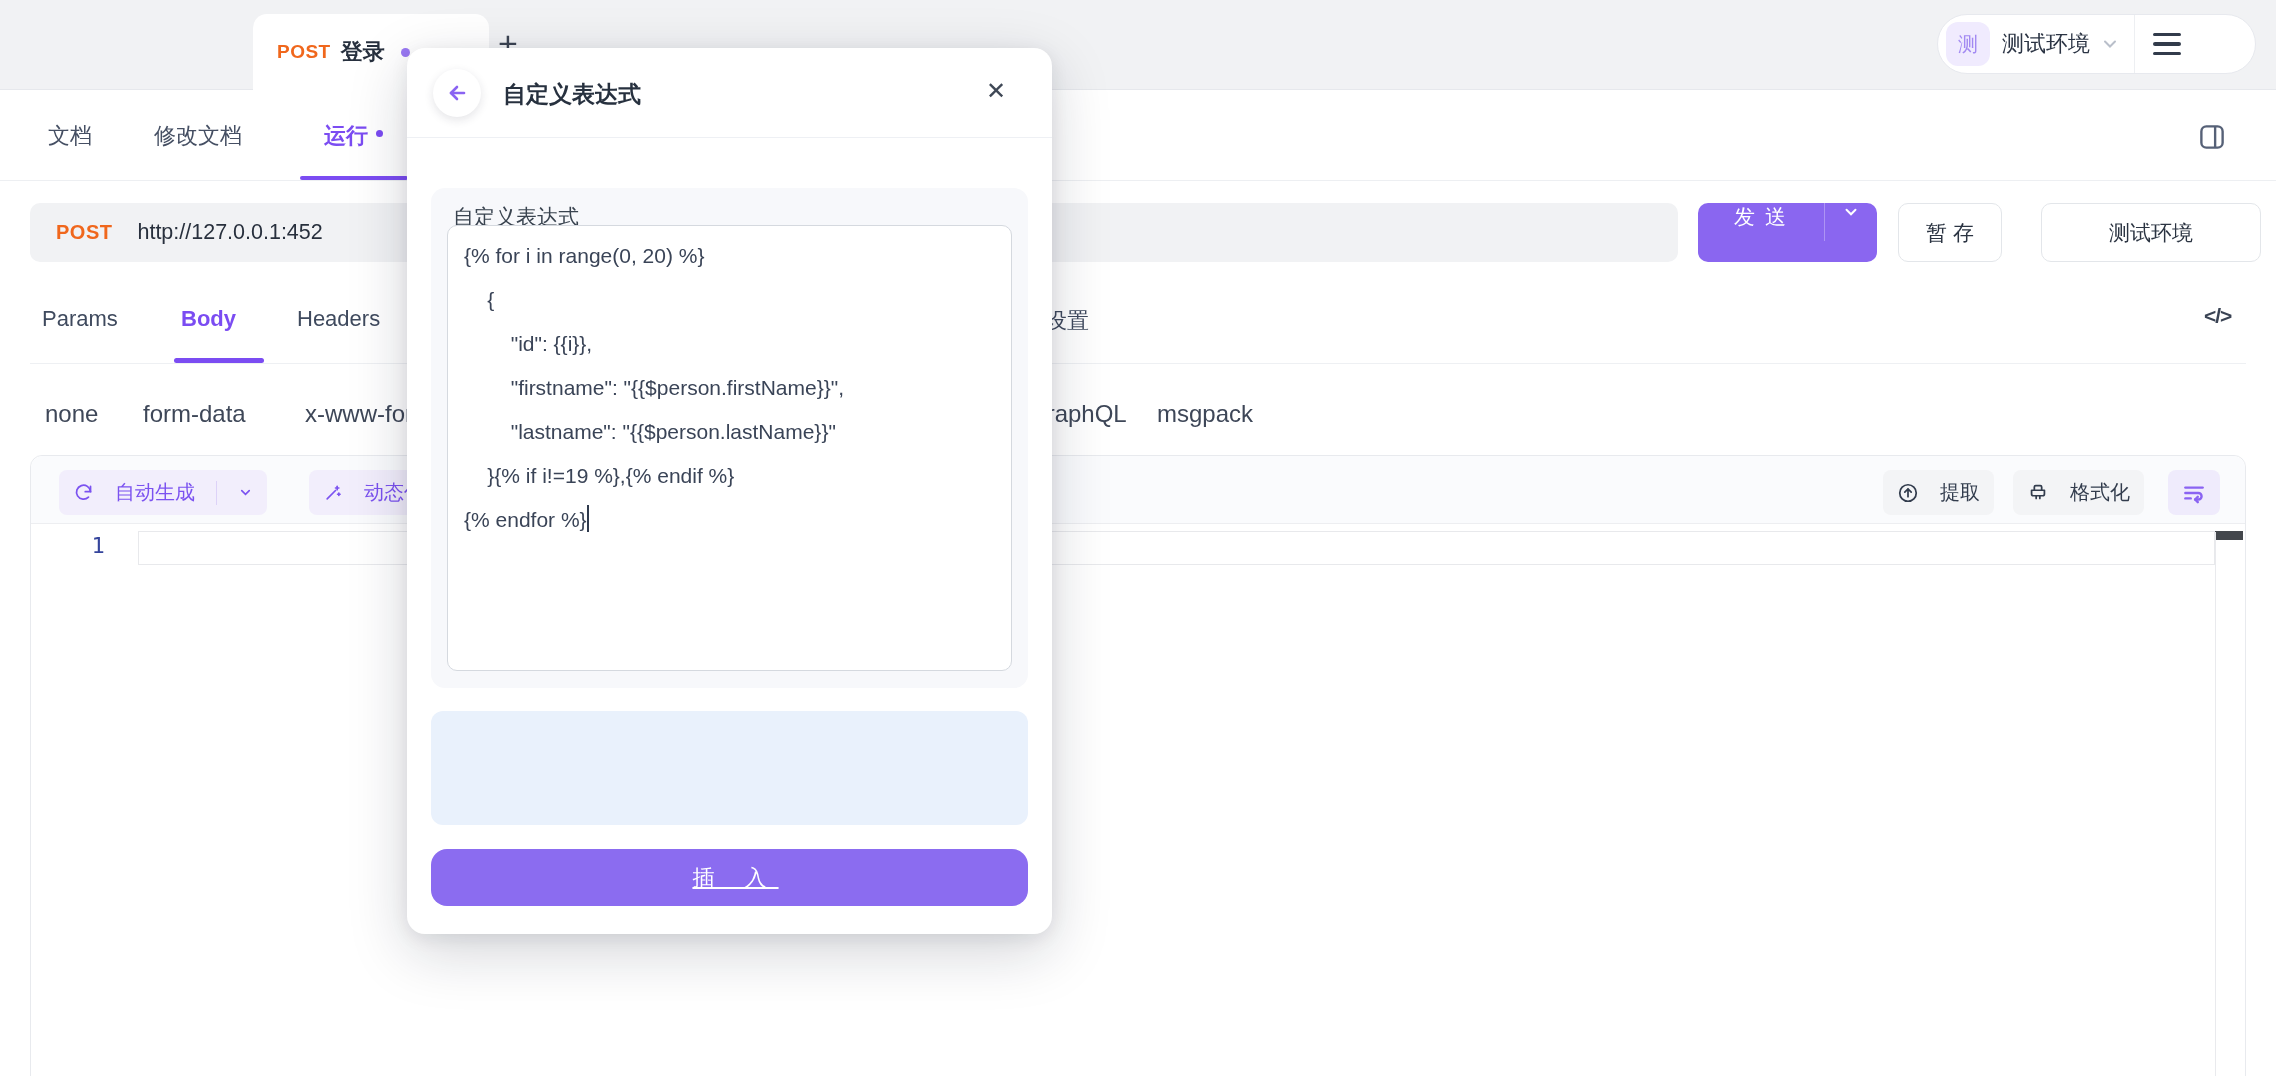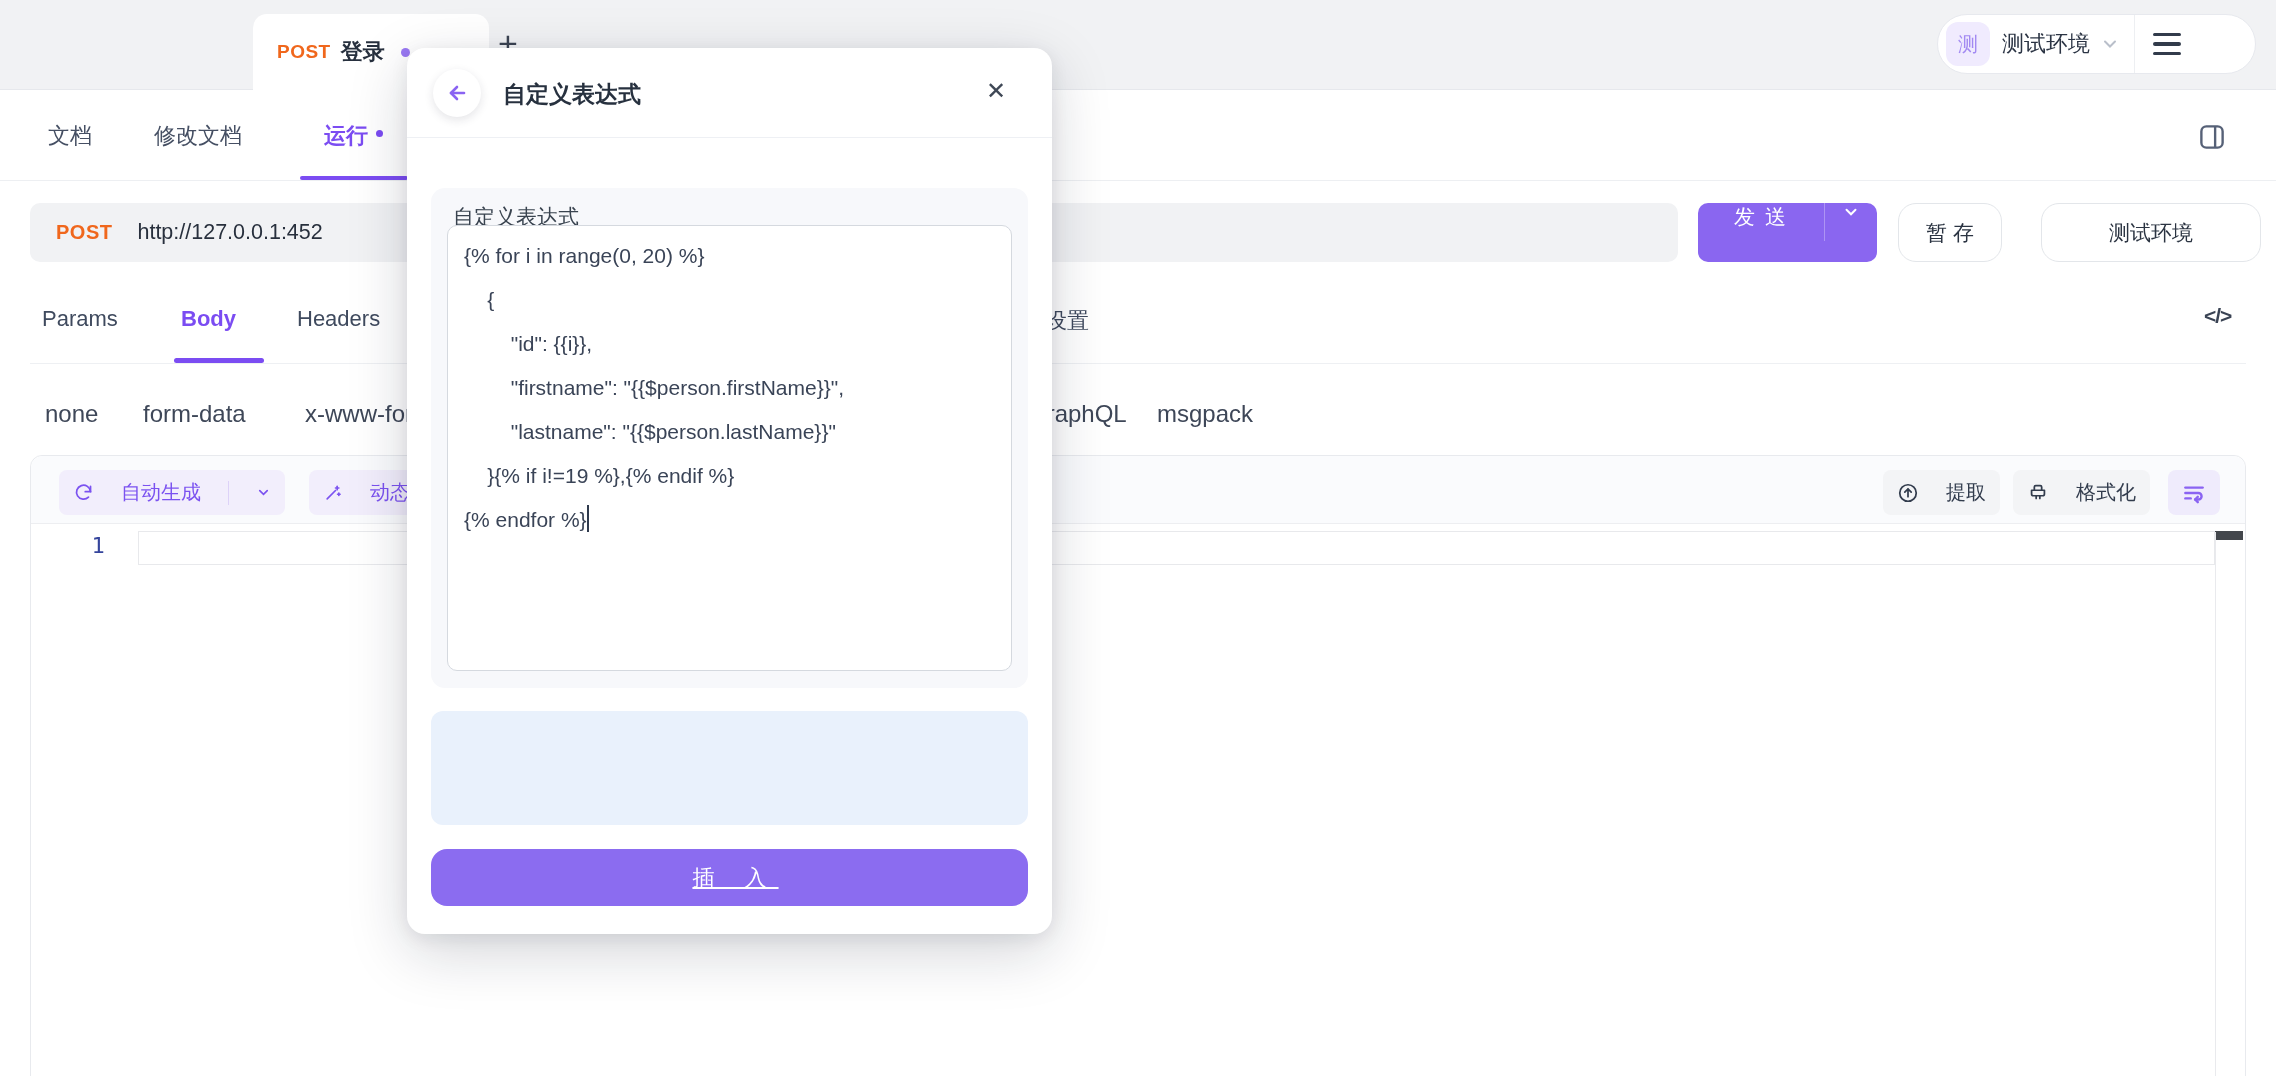--- a/index.html
+++ b/index.html
@@ -32,39 +32,39 @@
   .panel-toggle { position:absolute; left:2197px; top:32px; color:#566177; cursor:pointer; }
 
   
   .url-input { position:absolute; left:30px; top:203px; width:1648px; height:59px; background:#f1f2f4; border-radius:10px; display:flex; align-items:center; }
   .url-method { font-size:20px; font-weight:800; color:#f0671c; margin-left:26px; letter-spacing:.5px; }
   .url-text { font-size:21.5px; color:#28303d; margin-left:25px; white-space:nowrap; }
   .send-btn { position:absolute; left:1698px; top:203px; width:179px; height:59px; background:#8a66f0; border-radius:10px; display:flex; color:#ffffff; cursor:pointer; }
   .send-label { width:126px; text-align:center; font-size:21px; letter-spacing:2px; }
   .send-divider { width:1px; height:38px; background:rgba(255,255,255,.3); }
   .send-caret { flex:1; display:flex; justify-content:center; color:#fff; }
-  .ghost-btn { position:absolute; top:203px; height:59px; background:#ffffff; border:1px solid #e3e6ea; border-radius:18px; display:flex; align-items:center; justify-content:center; font-size:21px; color:#2b3442; cursor:pointer; }
+  .ghost-btn { position:absolute; top:203px; height:59px; background:#ffffff; border:1px solid #e3e6ea; border-radius:10px; display:flex; align-items:center; justify-content:center; font-size:21px; color:#2b3442; cursor:pointer; }
   .stash-btn { left:1898px; width:104px; }
   .savecase-btn { left:2041px; width:220px; }
 
   
   .reqtabs { position:absolute; left:0; top:278px; width:2276px; height:87px; background:#fff; }
   .reqtabs .divider { position:absolute; left:30px; top:85px; width:2216px; height:1px; background:#eef0f3; }
   .rtab { position:absolute; top:28px; font-size:22px; color:#3f4a5e; cursor:pointer;text-align:center; }
   .rtab.active { color:#7b4cf2; font-weight:700; }
   .body-underline { position:absolute; left:174px; top:80px; width:90px; height:5px; border-radius:3px; background:#7b4cf2; }
   .code-icon { position:absolute; left:2204px; top:26px; font-size:21px; font-weight:600; color:#3a4354; letter-spacing:-1px; cursor:pointer; }
 
   
   .btype { position:absolute; top:400px; font-size:24px; color:#3e4758; cursor:pointer; white-space:nowrap; }
 
   
   .editor-card { position:absolute; left:30px; top:455px; width:2216px; height:640px; background:#ffffff; border:1px solid #e8eaee; border-radius:12px; }
   .ed-toolbar { position:absolute; left:0; top:0; width:100%; height:68px; background:#fafbfd; border-bottom:1px solid #edeef1; border-radius:12px 12px 0 0; }
-  .tool-btn { position:absolute; top:14px; height:45px; border-radius:8px; display:flex; align-items:center; padding:0 14px; gap:27px; font-size:20px; cursor:pointer; }
+  .tool-btn { position:absolute; top:14px; height:45px; border-radius:8px; display:flex; align-items:center; padding:0 14px; gap:21px; font-size:20px; cursor:pointer; }
   .tool-purple { background:#f2eefc; color:#7b52f0; }
   .tool-gray { background:#f3f4f6; color:#323c4d; }
   .tb-divider { width:1px; height:24px; background:#ddd2f8; }
   .autogen { left:28px; }
   .dynval { left:278px; width:152px; }
   .extract { left:1852px; }
   .format { left:1982px;text-align:center; }
   .wrapbtn { left:2137px; width:52px; justify-content:center; background:#efebfc; color:#8a63f2; padding:0; }
   .gutter-num { position:absolute; left:42px; top:77px; width:50px; text-align:center; font-family:"DejaVu Sans Mono",monospace; font-size:22px; color:#35459c; }
   .cur-line { position:absolute; left:107px; top:75px; width:2077px; height:34px; background:#ffffff; border:1px solid #e8e9ec; }

